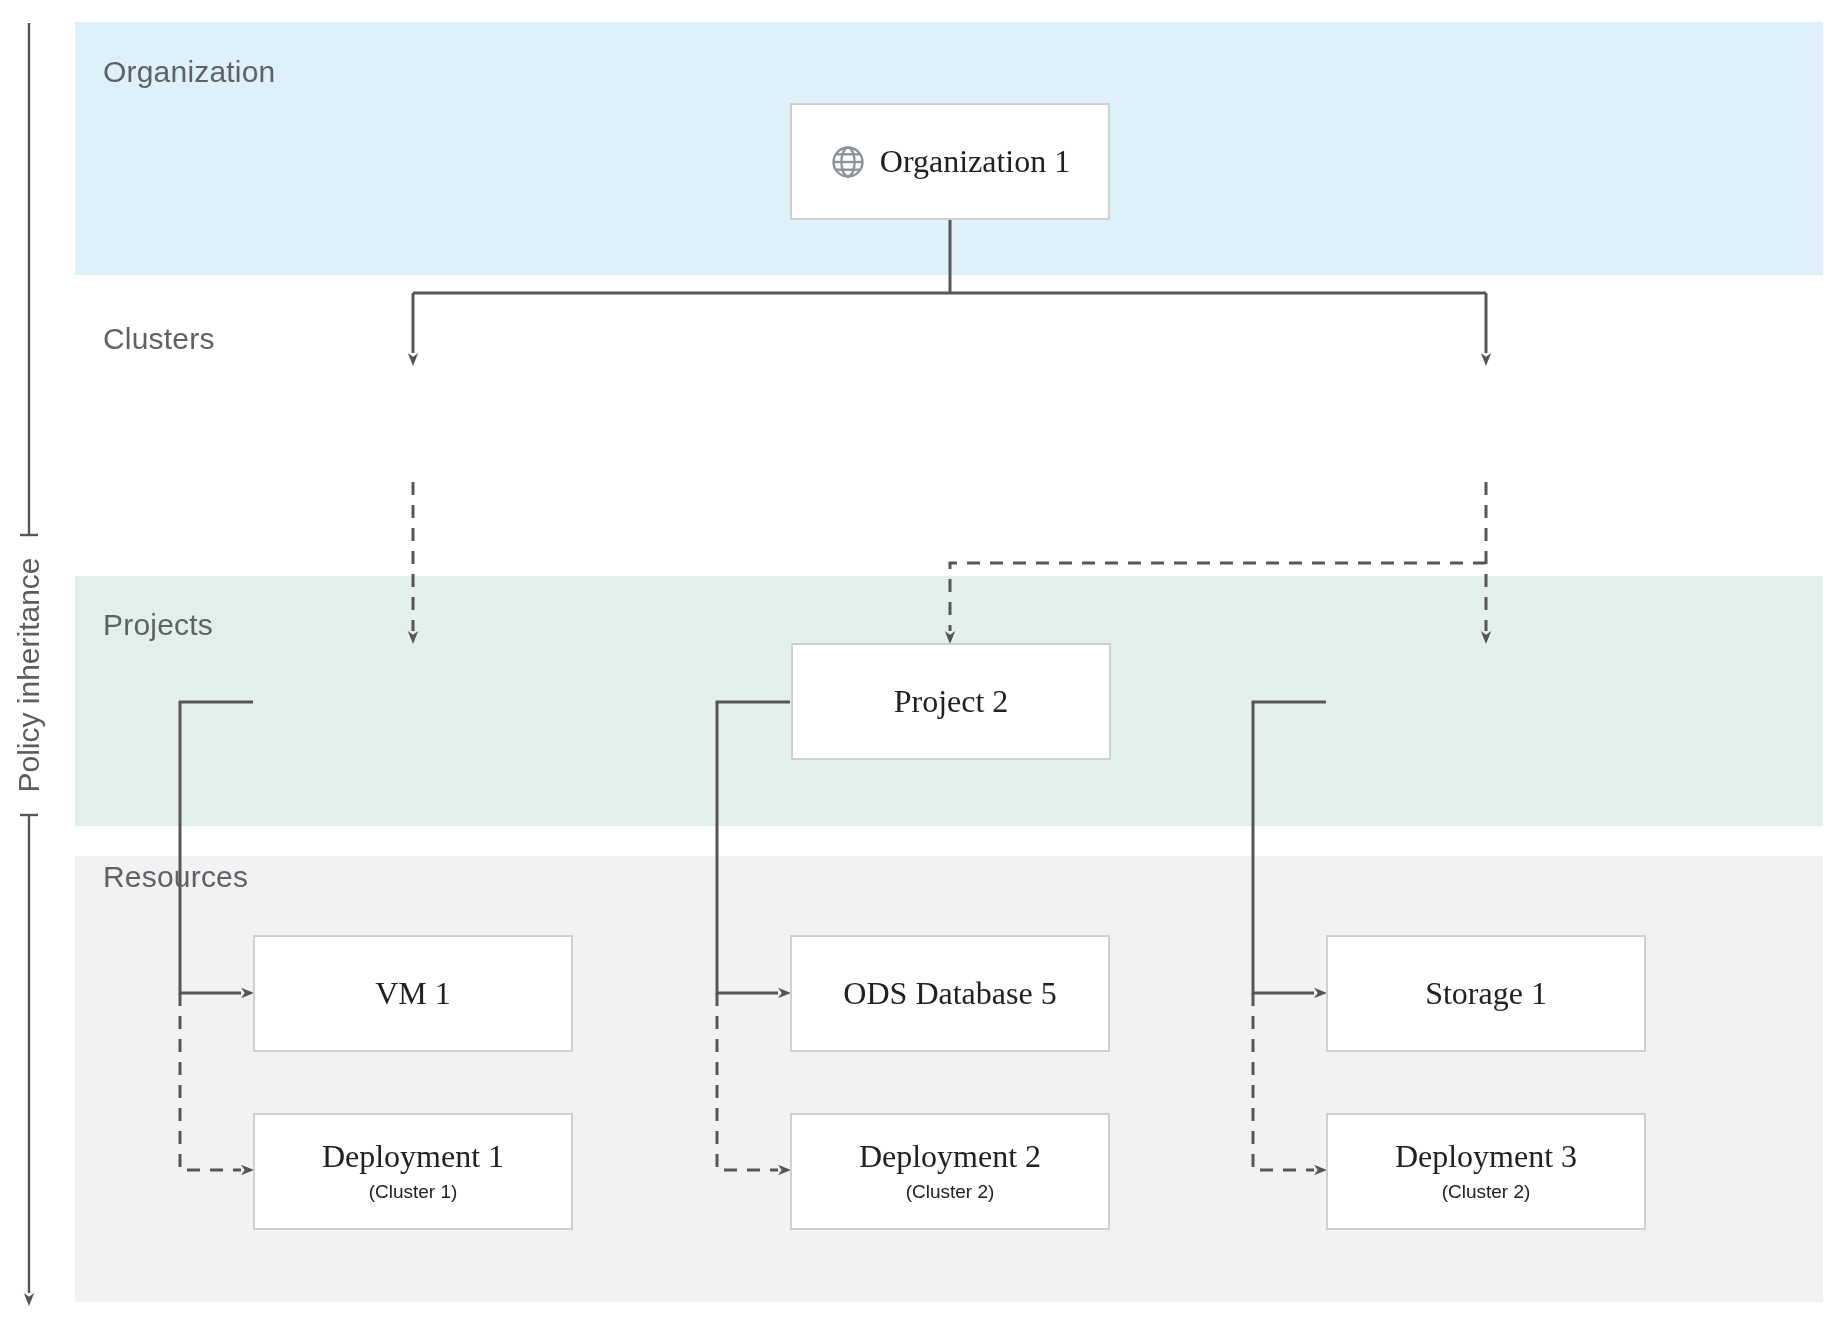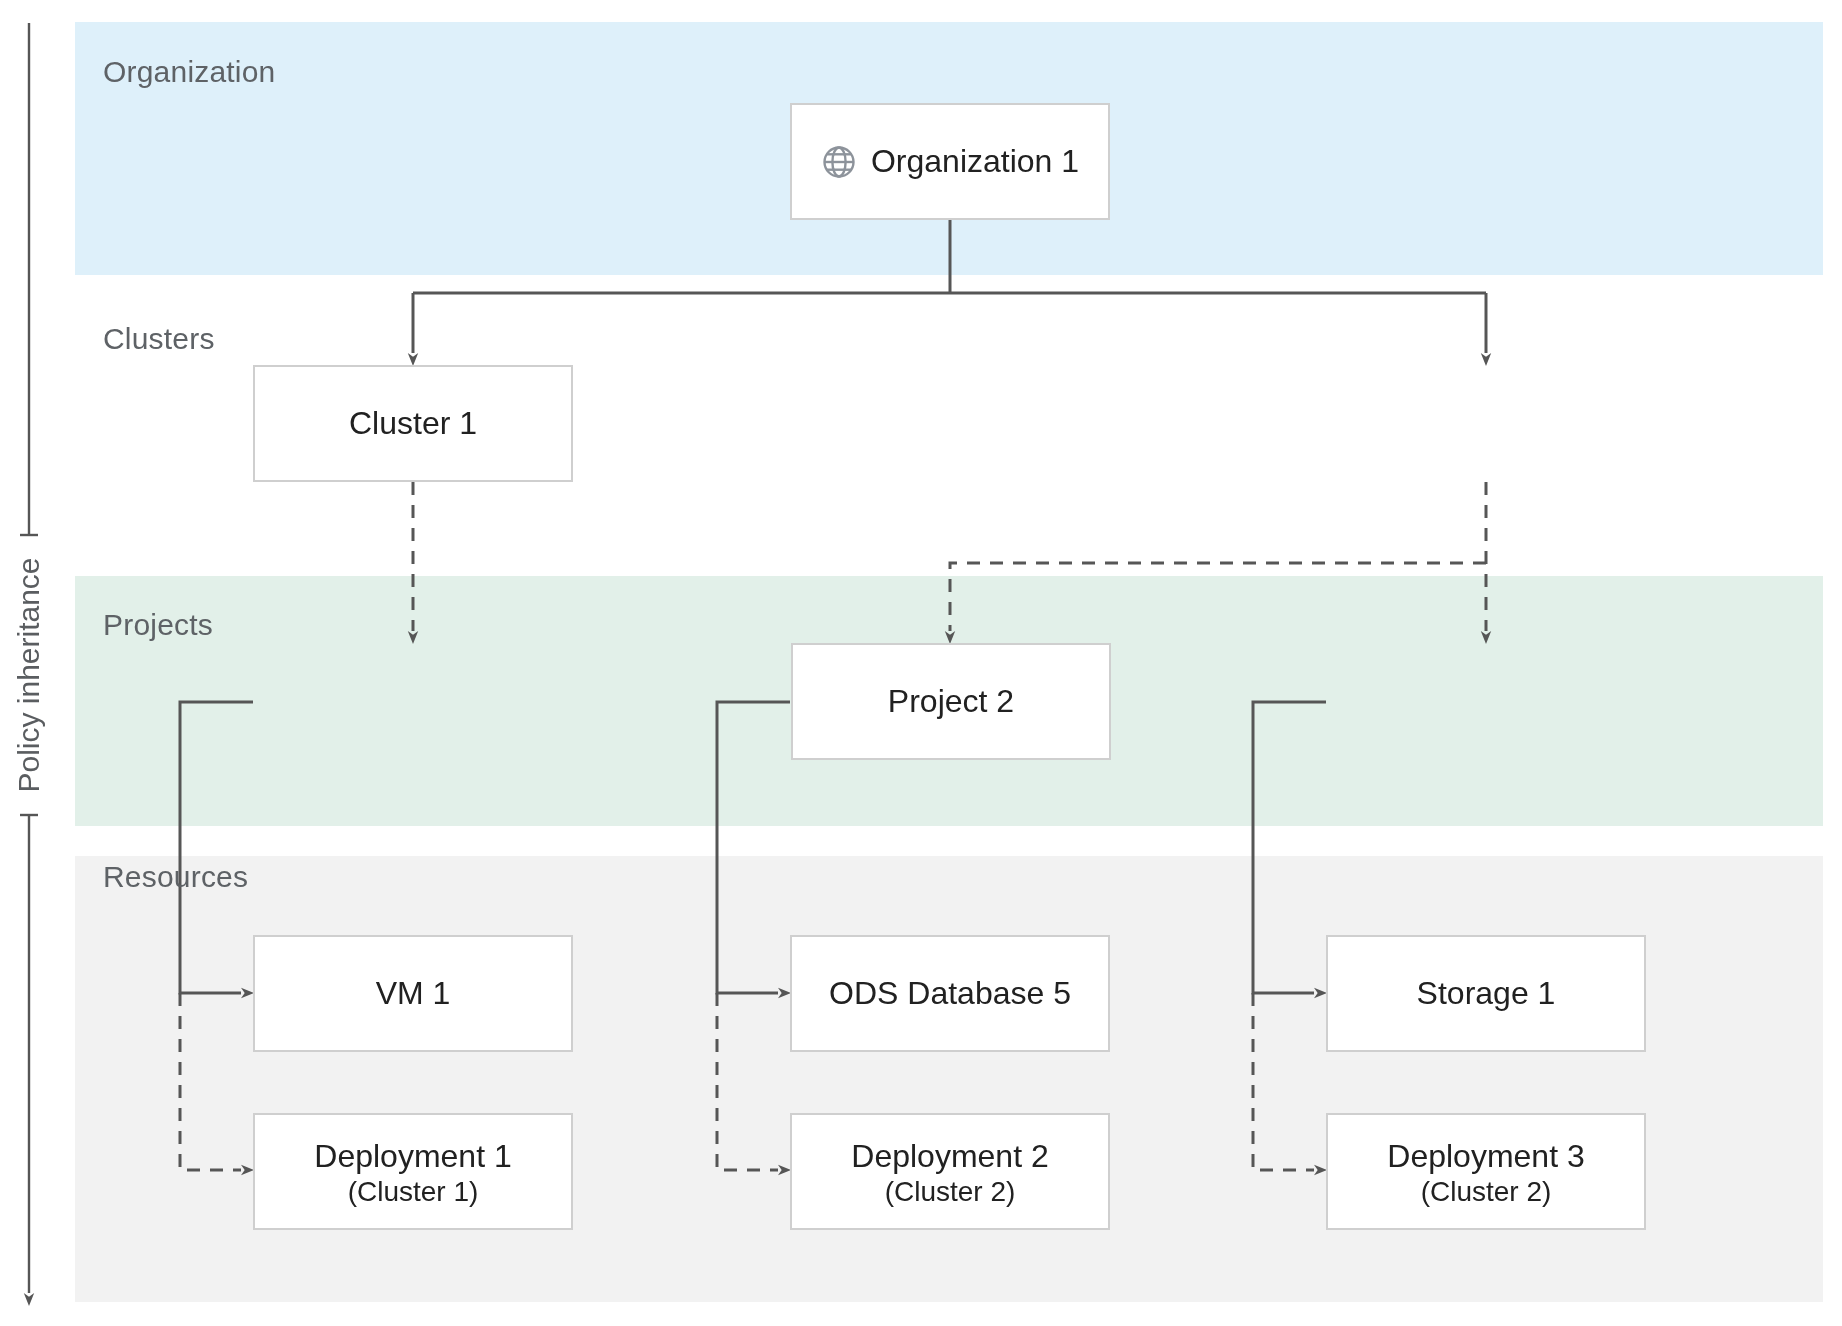--- a/index.html
+++ b/index.html
@@ -58,23 +58,24 @@
   .node-row {
     display: flex;
     align-items: center;
     gap: 14px;
   }
   .node-label {
     font-size: 32px;
     line-height: 37px;
     color: #212121;
     white-space: nowrap;
+    font-family: Liberation Serif, serif;
   }
   .node-sublabel {
-    font-size: 28px;
+    font-size: 19px;
     line-height: 29px;
     color: #212121;
     margin-top: 2px;
     white-space: nowrap;
   }
   .globe-wrap {
     display: inline-flex;
     width: 36px;
     height: 36px;
     flex: 0 0 auto;
@@ -149,23 +150,20 @@
           <ellipse cx="18" cy="18" rx="6.6" ry="14.5"></ellipse>
           <path d="M3.5,18 L32.5,18"></path>
           <path d="M5.8,10.3 L30.2,10.3"></path>
           <path d="M5.8,25.7 L30.2,25.7"></path>
         </svg>
       </span>
       <span class="node-label">Organization 1</span>
     </div>
   </div>
 
-  <div class="node" style="left:253px; top:365px">
-    <div class="node-label">Cluster 1</div>
-  </div>
 
   <div class="node" style="left:791px; top:643px">
     <div class="node-label">Project 2</div>
   </div>
 
   <div class="node" style="left:253px; top:935px">
     <div class="node-label">VM 1</div>
   </div>
   <div class="node" style="left:790px; top:935px">
     <div class="node-label">ODS Database 5</div>

